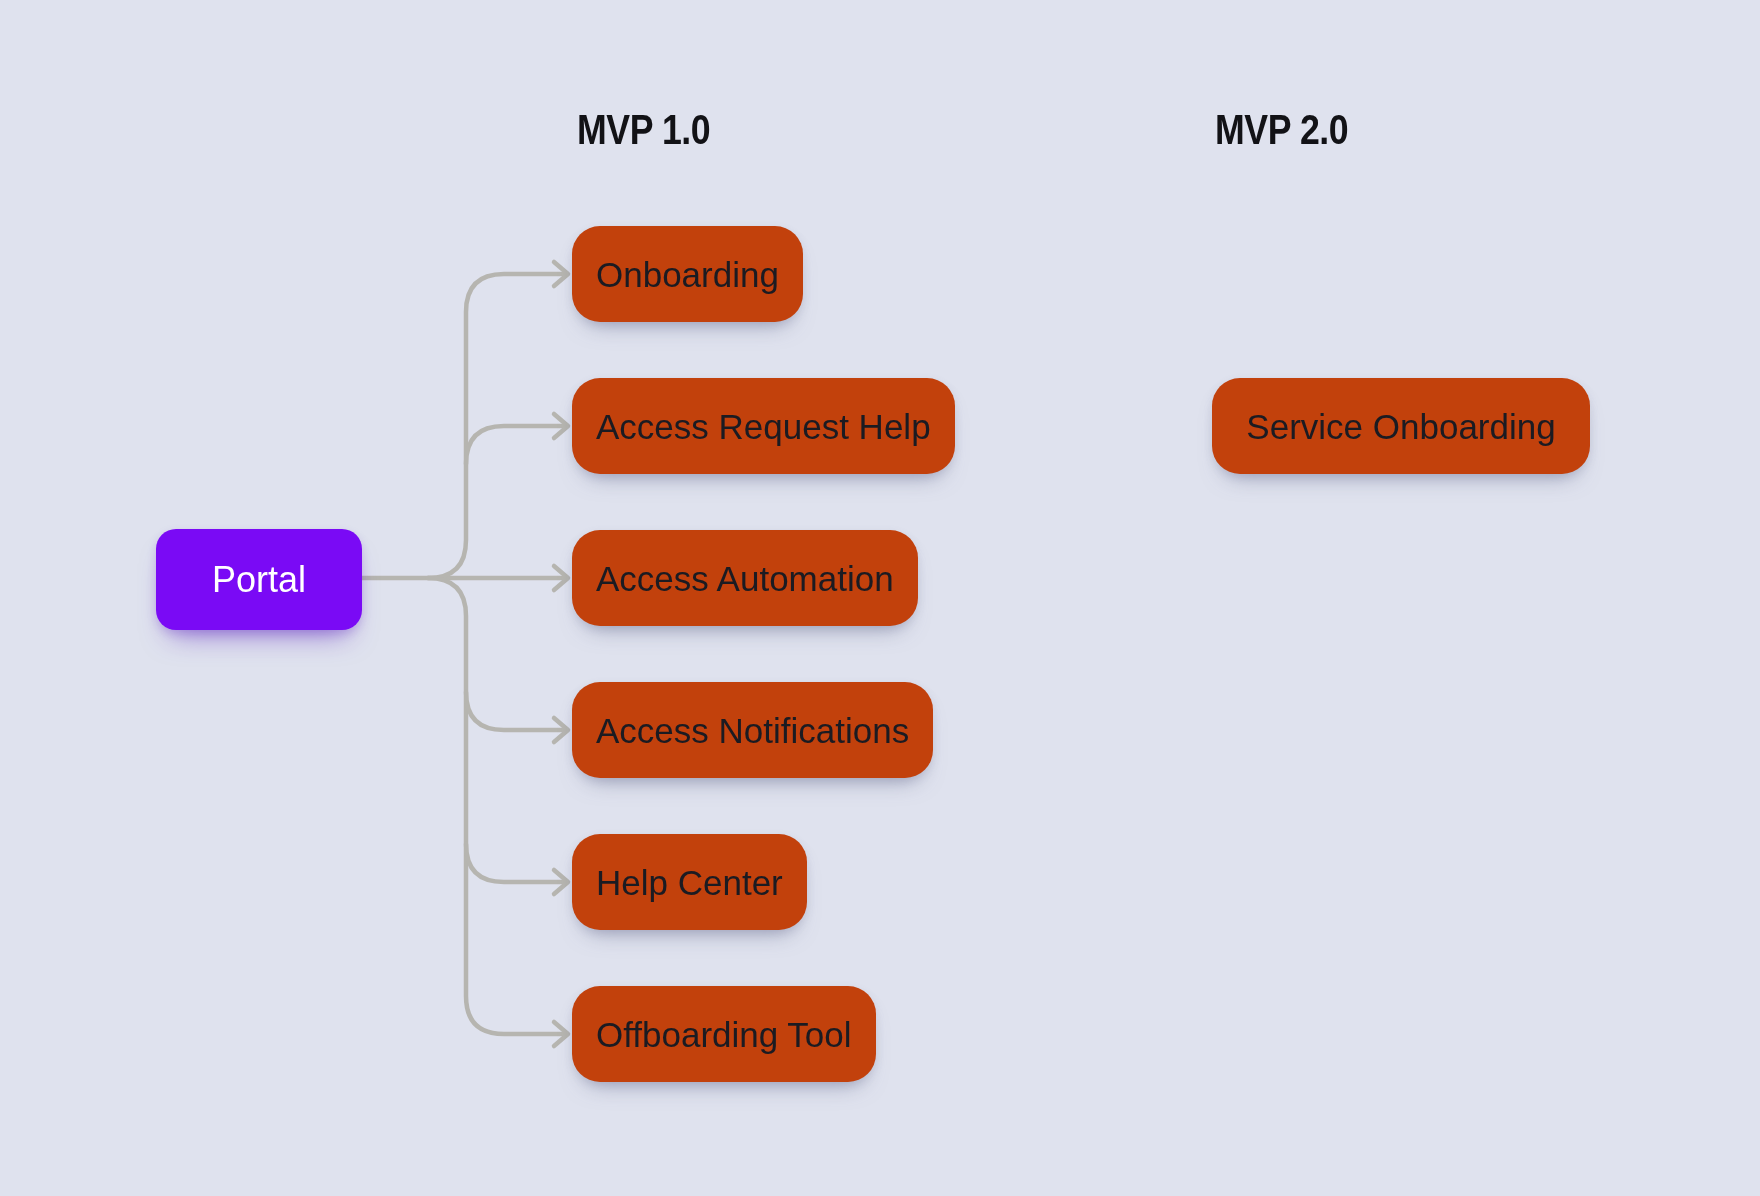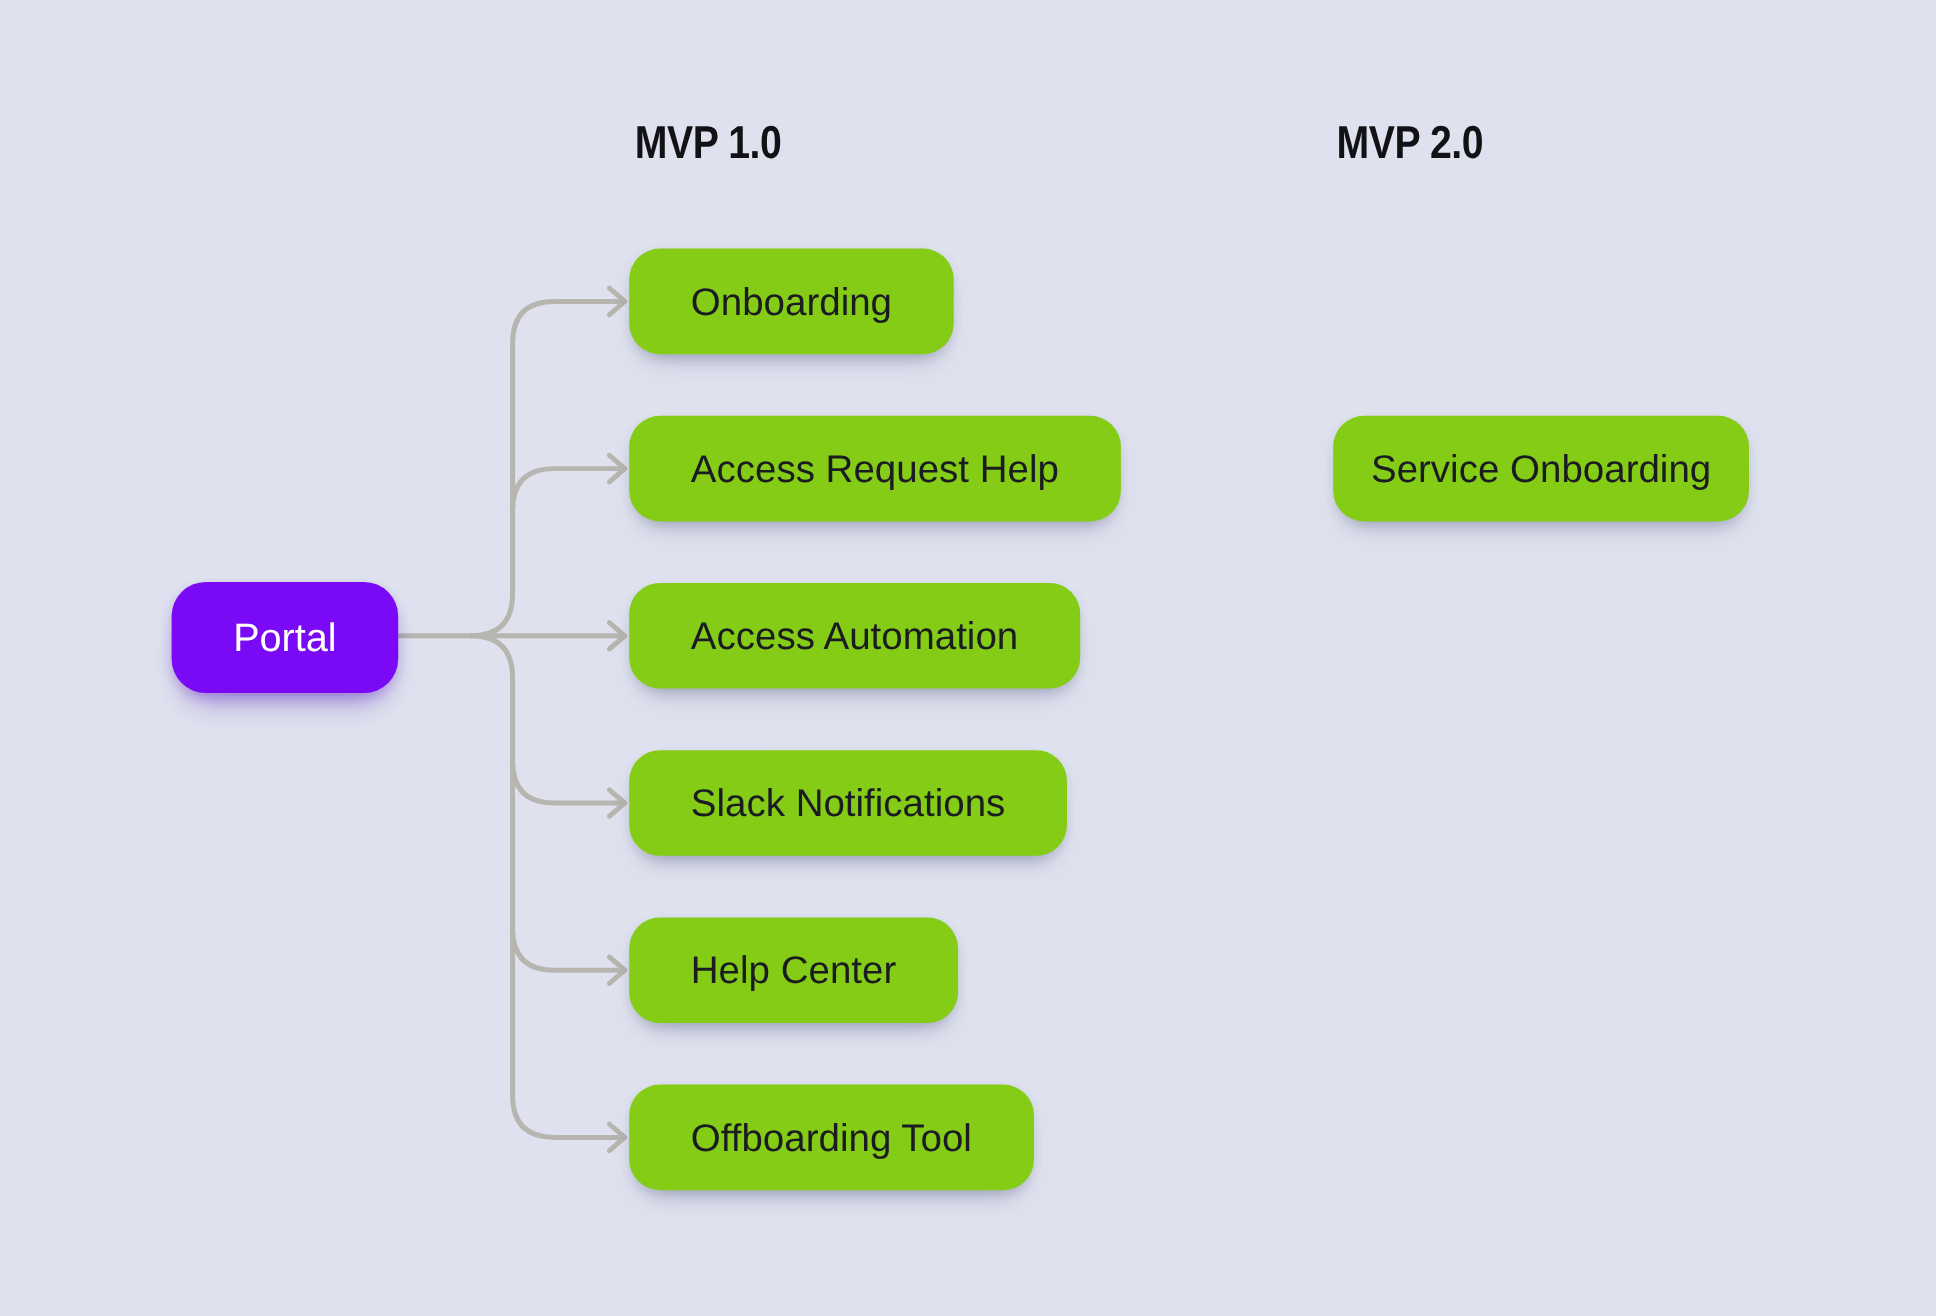--- a/index.html
+++ b/index.html
@@ -16,32 +16,32 @@
     position:absolute;top:107px;
     font-size:42px;font-weight:700;color:#121216;
     letter-spacing:-0.5px;line-height:1.1;
     transform:scaleX(0.85);transform-origin:left center;
     white-space:nowrap;
   }
   .node{
     position:absolute;
     display:inline-flex;align-items:center;justify-content:center;
     height:96px;border-radius:28px;
-    background:#84cc16;color:#1b1b22;
+    background:#c2410c;color:#1b1b22;
     font-size:35px;line-height:1;white-space:nowrap;
-    padding:0 56px;box-sizing:border-box;
+    padding:0 24px;box-sizing:border-box;
     box-shadow:0 14px 22px -12px rgba(96,102,138,0.55),0 3px 8px rgba(96,102,138,0.14);
   }
   .node.col1{left:572px;}
   .node.col2{left:1212px;width:378px;}
   .r1{top:226px;} .r2{top:378px;} .r3{top:530px;}
   .r4{top:682px;} .r5{top:834px;} .r6{top:986px;}
   .root-node{
     position:absolute;left:156px;top:529px;
-    width:206px;height:101px;border-radius:31px;
+    width:206px;height:101px;border-radius:20px;
     display:flex;align-items:center;justify-content:center;
     background:#7a0af5;color:#ffffff;font-size:36px;
     box-shadow:0 18px 28px -14px rgba(84,22,190,0.55),0 4px 10px rgba(84,22,190,0.18);
   }
 </style>
 </head>
 <body>
 
 <div class="canvas">
 
@@ -77,21 +77,21 @@
   <div class="node col1 r1">
     <span>Onboarding</span>
   </div>
   <div class="node col1 r2">
     <span>Access Request Help</span>
   </div>
   <div class="node col1 r3">
     <span>Access Automation</span>
   </div>
   <div class="node col1 r4">
-    <span>Slack Notifications</span>
+    <span>Access Notifications</span>
   </div>
   <div class="node col1 r5">
     <span>Help Center</span>
   </div>
   <div class="node col1 r6">
     <span>Offboarding Tool</span>
   </div>
 
   <div class="node col2 r2">
     <span>Service Onboarding</span>

